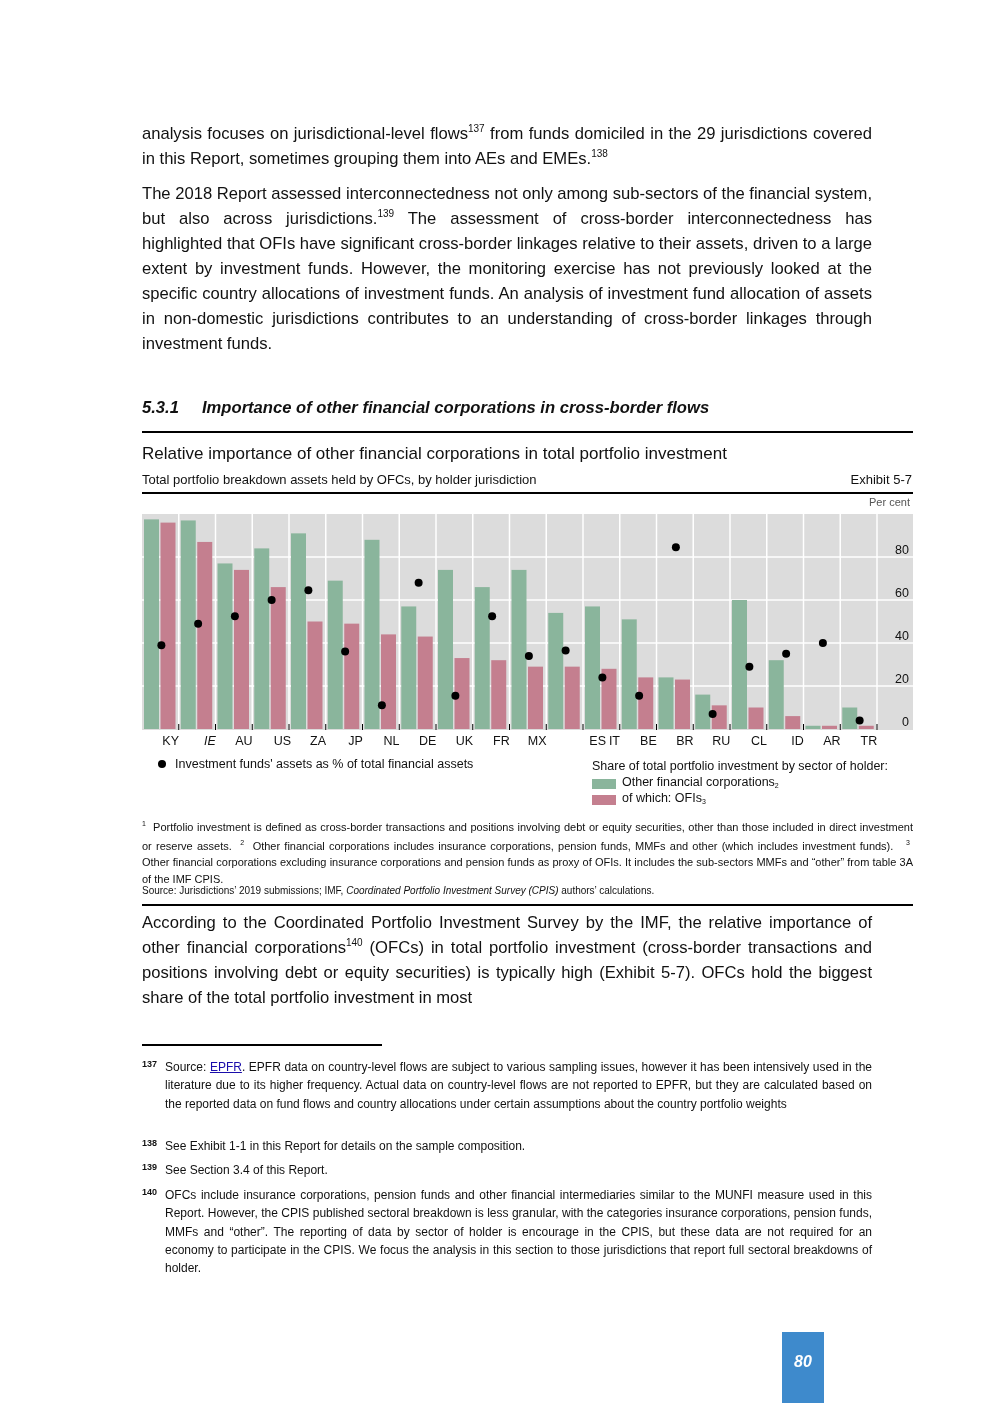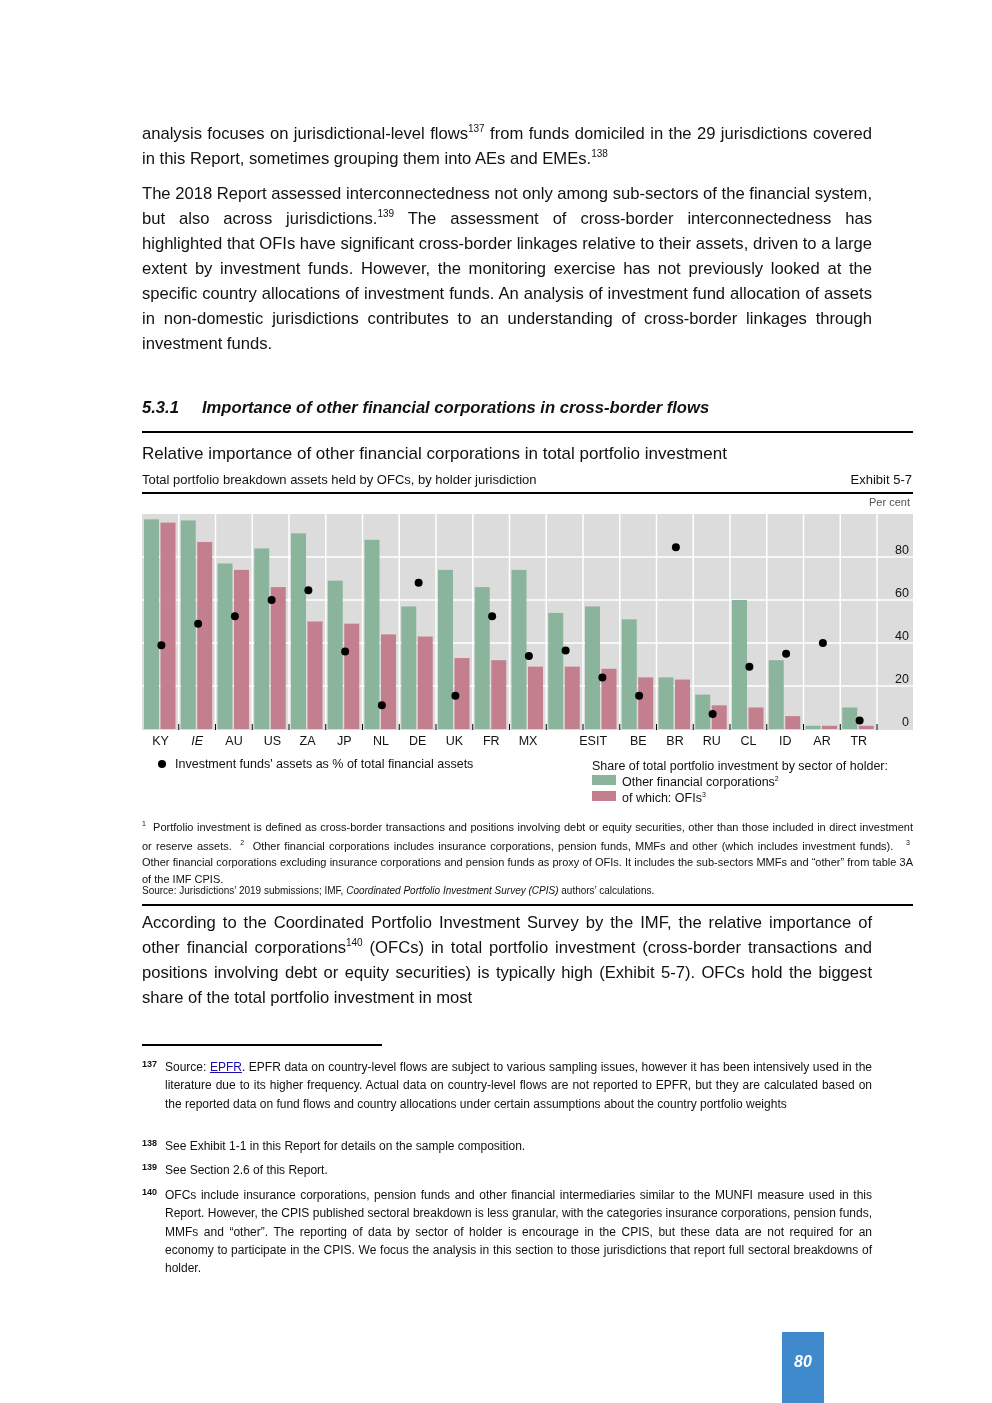--- a/index.html
+++ b/index.html
@@ -13,26 +13,26 @@
   .section-heading .num { display: inline-block; width: 60px; }
   .rule-top { position: absolute; left: 142px; width: 771px; top: 431px; height: 2px; background: #000; }
   .chart-title { position: absolute; left: 142px; top: 444px; font-size: 17px; }
   .chart-subtitle { position: absolute; left: 142px; top: 472px; font-size: 13px; }
   .exhibit-id { position: absolute; right: 80px; top: 472px; font-size: 13px; }
   .rule-mid { position: absolute; left: 142px; width: 771px; top: 492px; height: 2px; background: #000; }
   .unit { position: absolute; right: 82px; top: 496px; font-size: 11px; color: #555; }
   .plot { position: absolute; left: 142px; top: 514px; width: 771px; height: 216px; background: #dcdcdc; }
   .plot svg { position: absolute; left: 0; top: 0; }
   .xlabels { position: absolute; left: 142px; top: 734px; width: 735px; height: 16px; }
-  .xlabel { position: absolute; width: 37px; text-align: center; font-size: 12.5px; }
+  .xlabel { position: absolute; width: 37px; text-align: right; font-size: 12.5px; }
   .ylabel { position: absolute; font-size: 12.5px; right: 83px; }
   .legend-dot-row { position: absolute; left: 158px; top: 757px; font-size: 12.5px; display: flex; align-items: center; }
   .legend-dot { width: 8px; height: 8px; border-radius: 50%; background: #000; margin-right: 9px; }
   .legend-right { position: absolute; left: 592px; top: 759px; font-size: 12.5px; }
-  .legend-item { display: flex; align-items: flex-start; margin-top: 2px; }
+  .legend-item { display: flex; align-items: flex-end; margin-top: 2px; }
   .swatch { width: 24px; height: 10px; margin-right: 6px; }
   .legend-item sup { font-size: 7px; }
   .notes { position: absolute; left: 142px; top: 816px; width: 771px; font-size: 11px; line-height: 16.5px; text-align: justify; }
   .notes sup { font-size: 7px; }
   .source { position: absolute; left: 142px; top: 885px; font-size: 10px; }
   .rule-bot { position: absolute; left: 142px; width: 771px; top: 904px; height: 1.5px; background: #000; }
   .fn-rule { position: absolute; left: 142px; top: 1044px; width: 240px; height: 2px; background: #000; }
   .fn { position: absolute; left: 142px; width: 730px; font-size: 12px; line-height: 18.3px; text-align: justify; }
   .fn .fnnum { position: absolute; left: 0; top: -3px; font-size: 9px; font-weight: bold; }
   .fn .fntext { display: block; padding-left: 23px; }
@@ -226,20 +226,20 @@
 <div id="fn137" class="fn">
     <span class="fnnum">137</span>
     <span class="fntext"><span>Source: </span><a>EPFR</a><span>. EPFR data on country-level flows are subject to various sampling issues, however it has been intensively used in the literature due to its higher frequency. Actual data on country-level flows are not reported to EPFR, but they are calculated based on the reported data on fund flows and country allocations under certain assumptions about the country portfolio weights</span></span>
   </div>
 <div id="fn138" class="fn">
     <span class="fnnum">138</span>
     <span class="fntext">See Exhibit 1-1 in this Report for details on the sample composition.</span>
   </div>
 <div id="fn139" class="fn">
     <span class="fnnum">139</span>
-    <span class="fntext">See Section 2.6 of this Report.</span>
+    <span class="fntext">See Section 3.4 of this Report.</span>
   </div>
 <div id="fn140" class="fn">
     <span class="fnnum">140</span>
     <span class="fntext">OFCs include insurance corporations, pension funds and other financial intermediaries similar to the MUNFI measure used in this Report. However, the CPIS published sectoral breakdown is less granular, with the categories insurance corporations, pension funds, MMFs and “other”. The reporting of data by sector of holder is encourage in the CPIS, but these data are not required for an economy to participate in the CPIS. We focus the analysis in this section to those jurisdictions that report full sectoral breakdowns of holder.</span>
   </div>
 
 <div class="page-box">80</div>
 
 </body></html>

